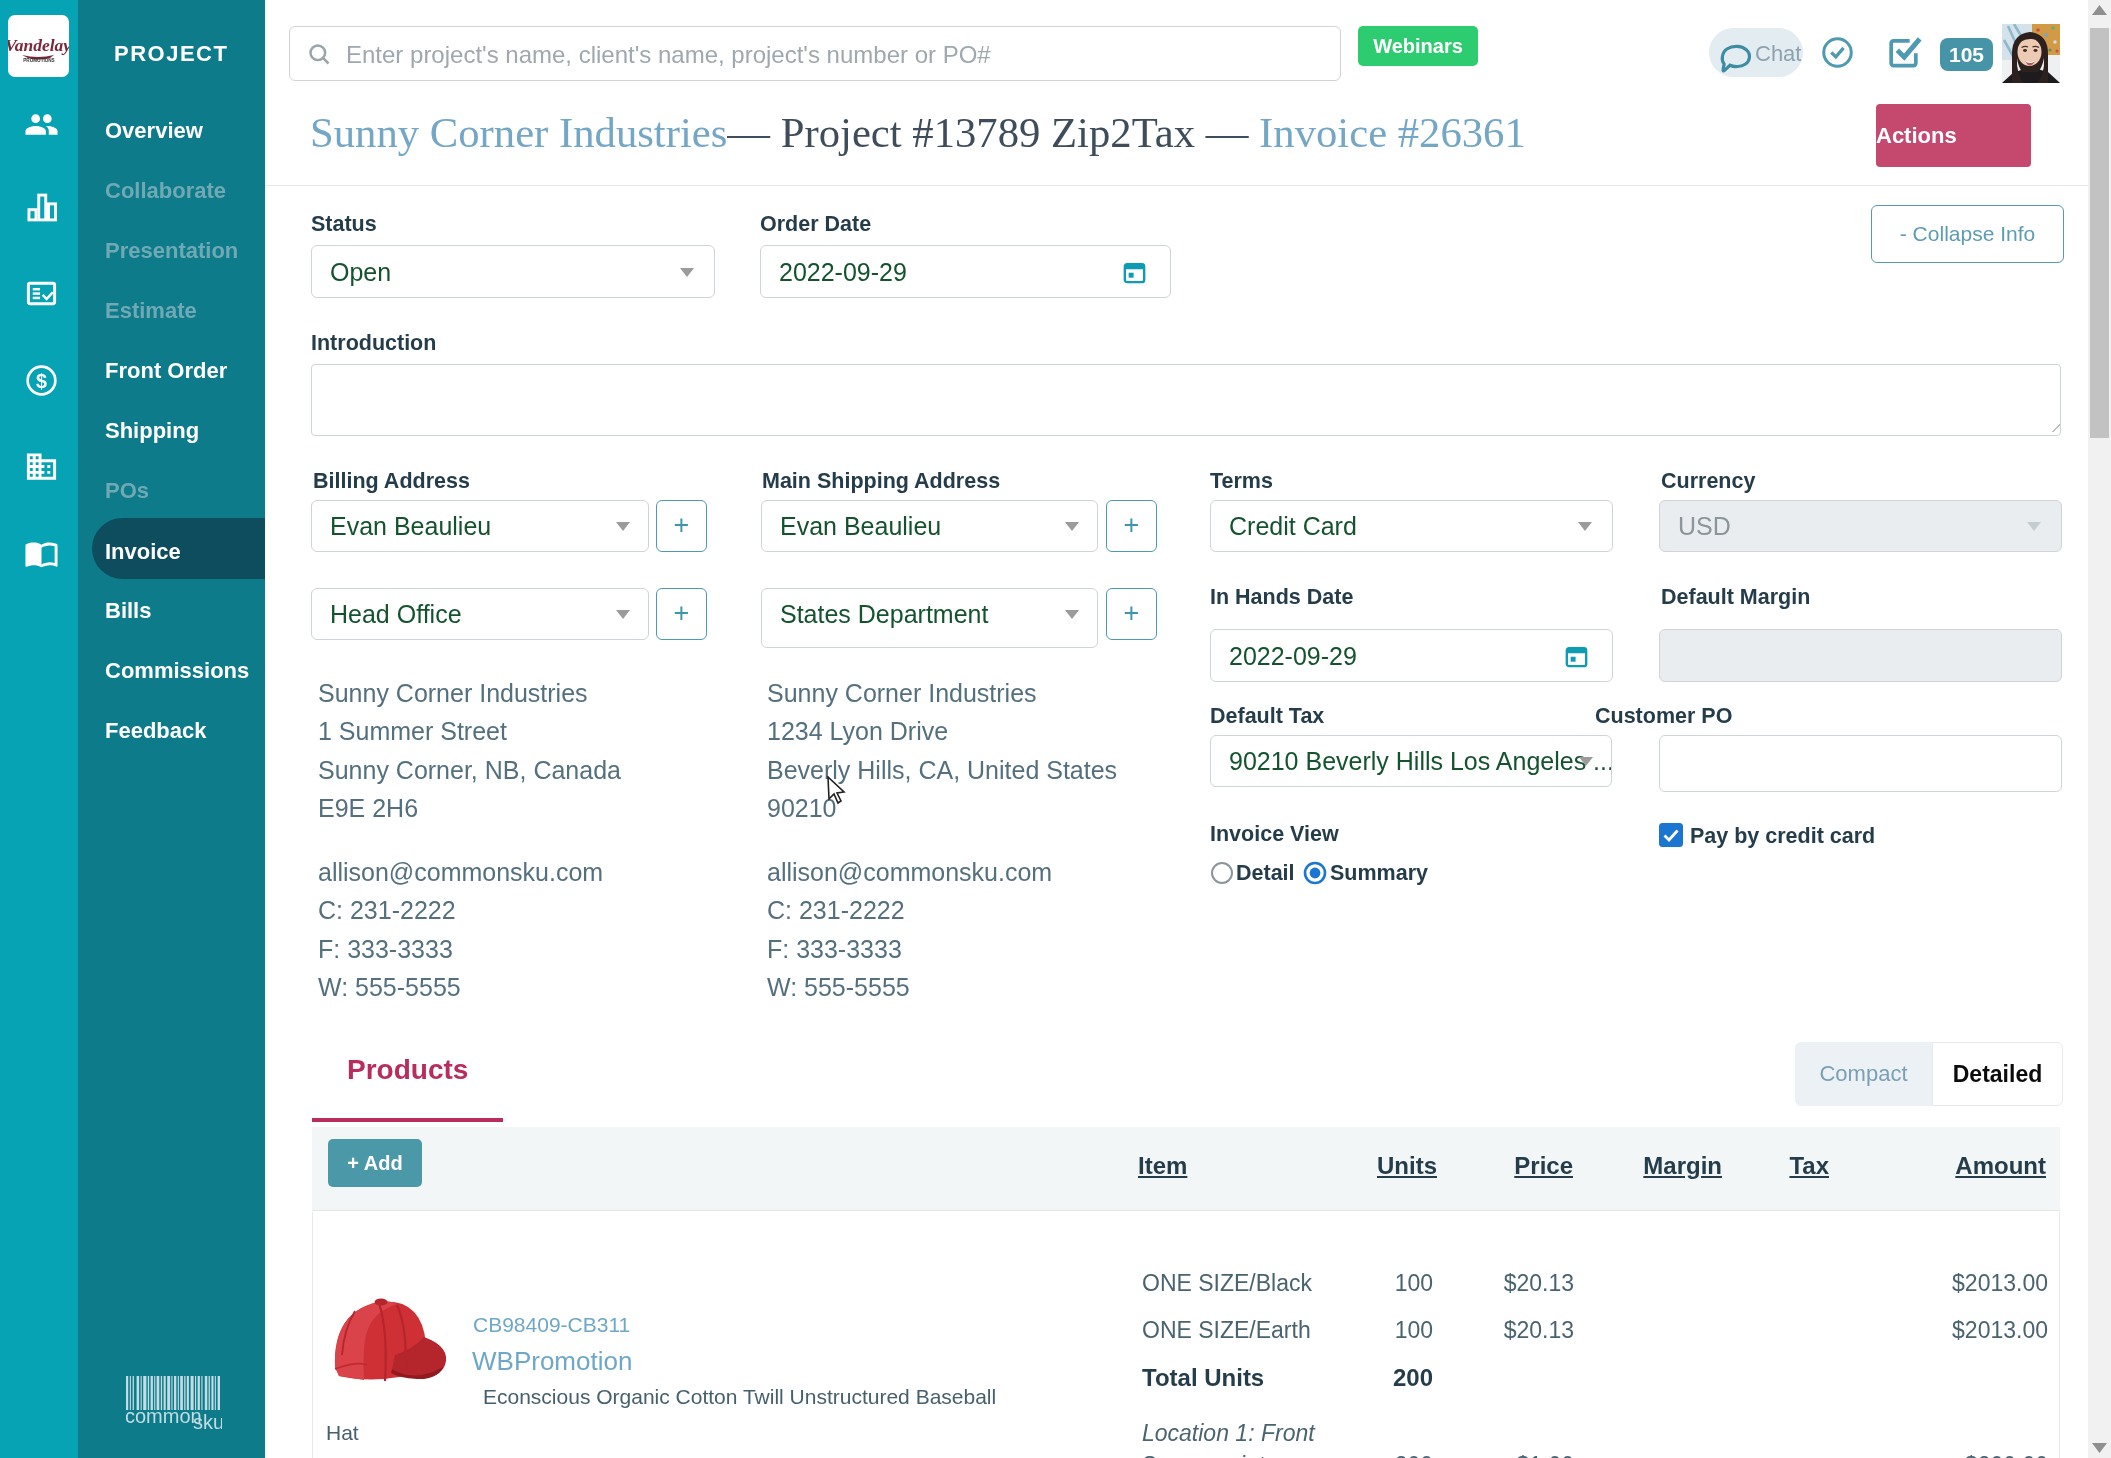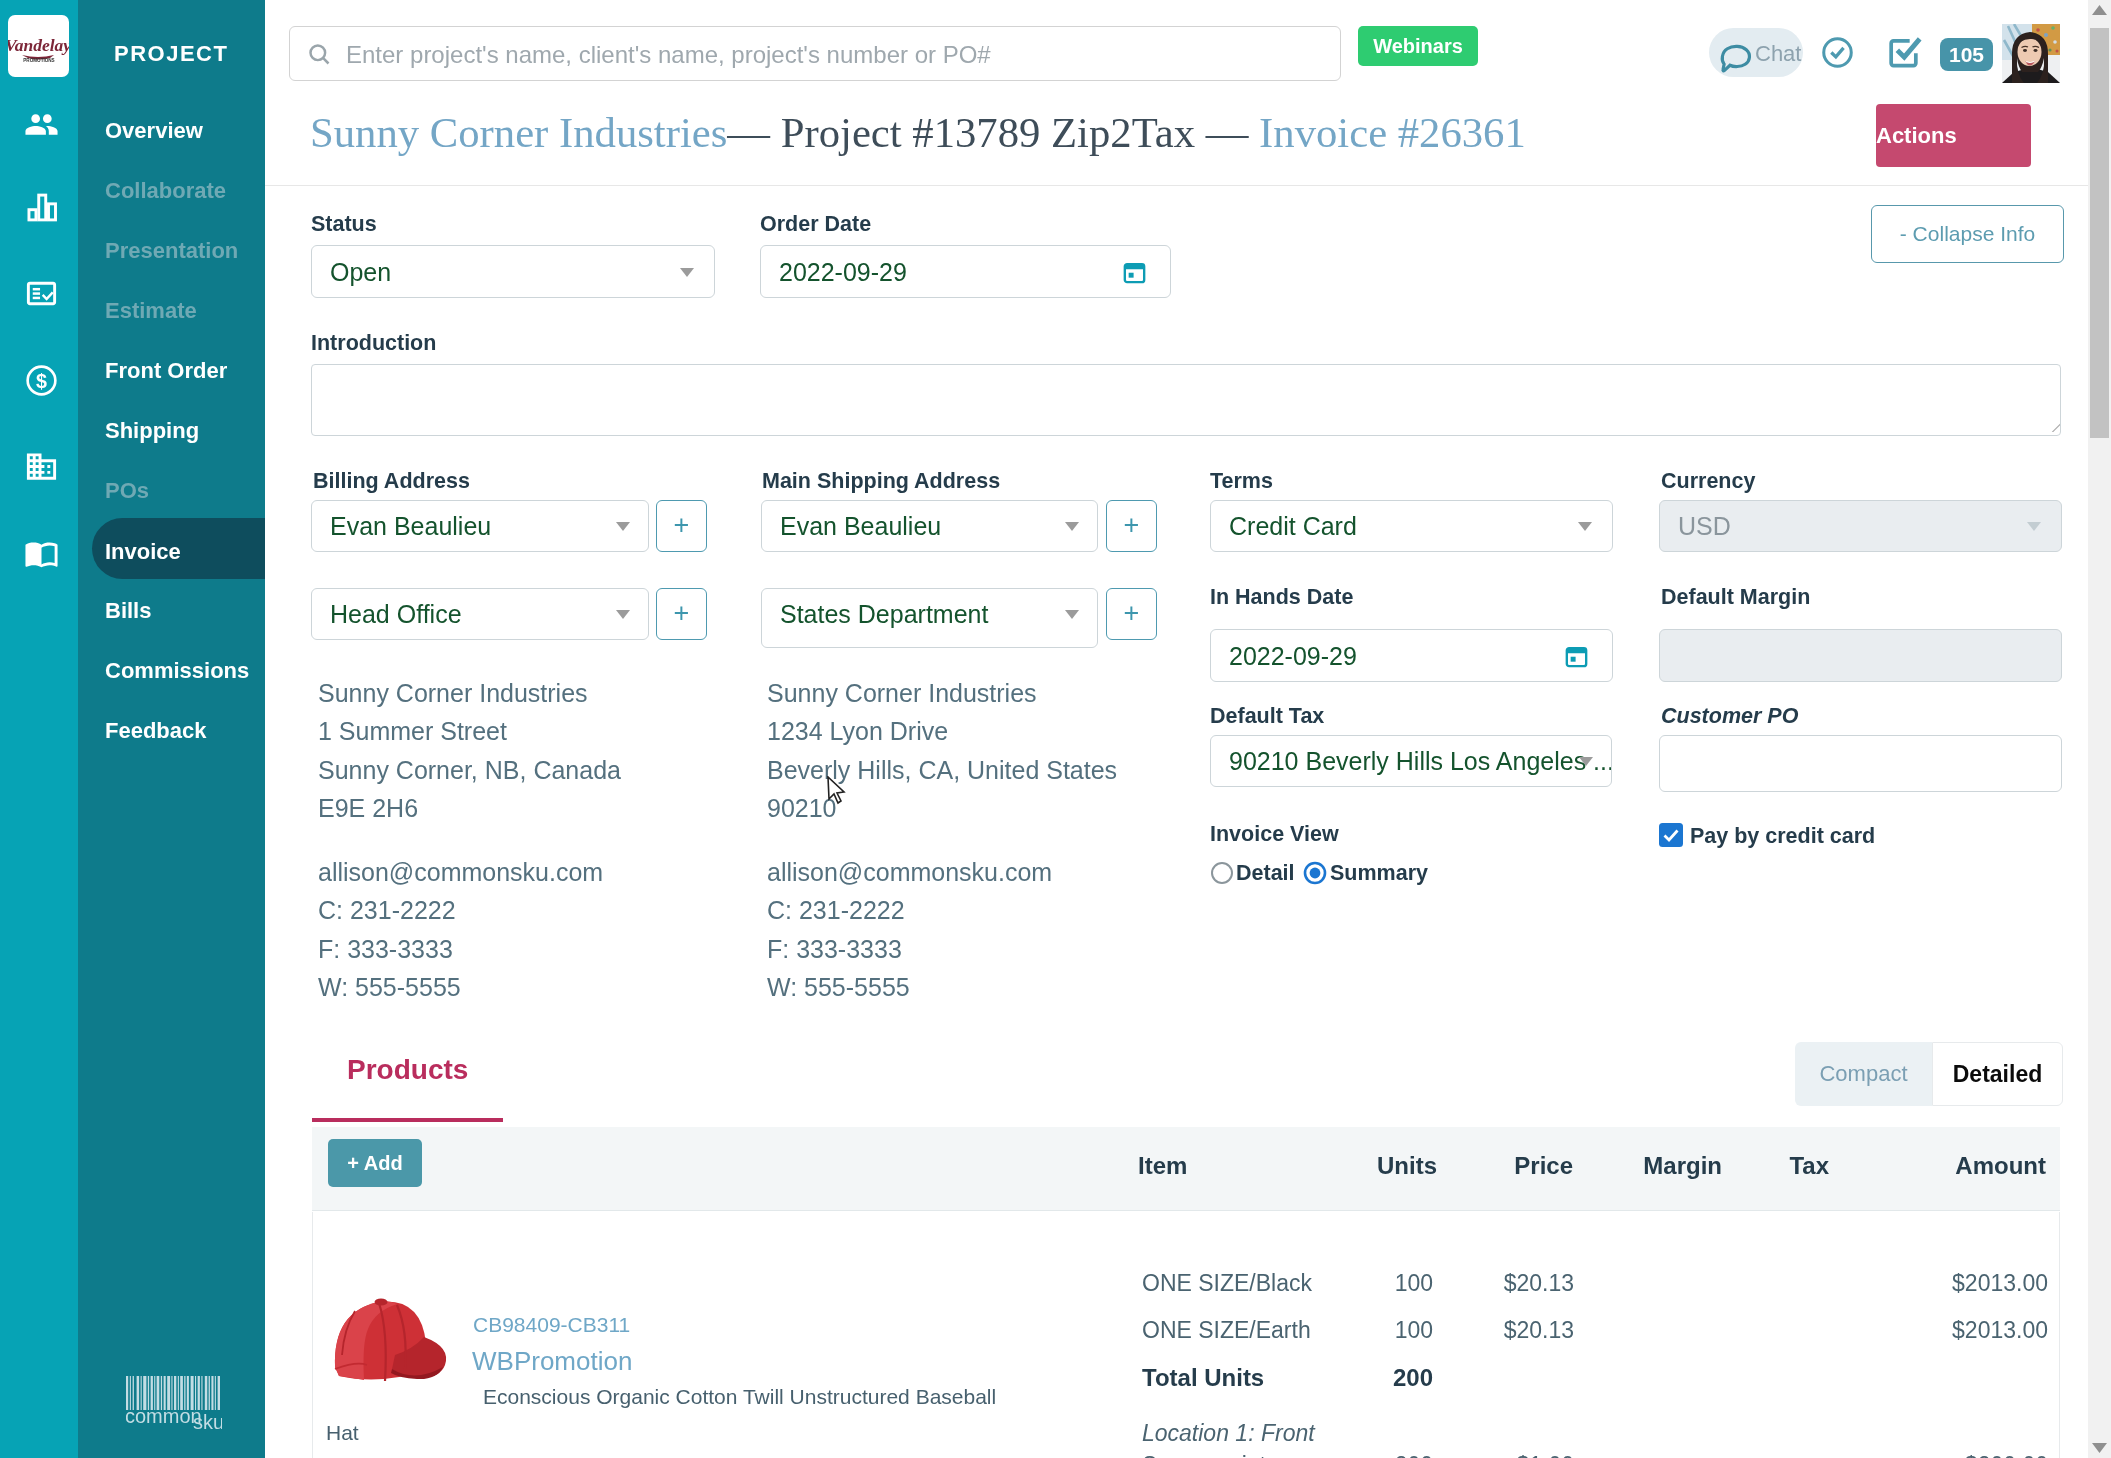--- a/index.html
+++ b/index.html
@@ -41,21 +41,21 @@
 .addr { font-size:25px; color:#54707e; line-height:38.3px; }
 
 
 #prodtab { left:347px; top:1054px; font-size:28px; font-weight:bold; color:#b92d5d; }
 #produl { left:312px; top:1118px; width:191px; height:4px; background:#b92d5d; }
 #segCompact { left:1795px; top:1042px; width:137px; height:64px; background:#ebf1f4; border-radius:6px 0 0 6px; color:#7b9fb3; font-size:22px; text-align:center; line-height:64px; }
 #segDetailed { left:1932px; top:1042px; width:131px; height:64px; background:#fff; border:1px solid #e7eaec; border-radius:0 6px 6px 0; color:#0b0b0b; font-size:23px; font-weight:bold; text-align:center; line-height:62px; }
 #thead { left:312px; top:1127px; width:1748px; height:84px; background:#f3f6f7; border-bottom:1px solid #e2e8ea; }
 #tbody { left:312px; top:1212px; width:1748px; height:246px; background:#fff; border-left:1px solid #e7eaec; border-right:1px solid #e7eaec; }
 #addbtn { left:328px; top:1139px; width:94px; height:48px; background:#4b98a9; border-radius:5px; color:#fff; font-size:20px; font-weight:bold; text-align:center; line-height:48px; }
-.th { top:1152px; font-size:24px; font-weight:bold; color:#253c4b; }
+.th { top:1152px; font-size:24px; font-weight:bold; color:#253c4b;text-decoration:underline; }
 .cell { font-size:23px; color:#4a6370; white-space:nowrap; }
 .cellb { font-size:24px; font-weight:bold; color:#253c4b; white-space:nowrap; }
 
 
 #sbtrack { left:2088px; top:0; width:23px; height:1458px; background:#f1f1f1; }
 #sbthumb { left:2090px; top:28px; width:19px; height:410px; background:#c2c2c2; }
 </style>
 </head>
 <body>
 <div class="abs" id="railL"></div>
@@ -262,21 +262,21 @@
 <div class="abs addr" style="left:318px; top:674px;">Sunny Corner Industries<br>1 Summer Street<br>Sunny Corner, NB, Canada<br>E9E 2H6</div>
 <div class="abs addr" style="left:318px; top:853px;">allison@commonsku.com<br>C: 231-2222<br>F: 333-3333<br>W: 555-5555</div>
 <div class="abs addr" style="left:767px; top:674px;">Sunny Corner Industries<br>1234 Lyon Drive<br>Beverly Hills, CA, United States<br>90210</div>
 <div class="abs addr" style="left:767px; top:853px;">allison@commonsku.com<br>C: 231-2222<br>F: 333-3333<br>W: 555-5555</div>
 
 <div class="abs lbl" style="left:1210px; top:704px;">Default Tax</div>
 <div class="abs inp" style="left:1210px; top:735px; width:402px; height:52px; overflow:hidden;">
     <span class="txt" style="top:11px;">90210 Beverly Hills Los Angeles ...</span>
     <span class="caret" style="right:18px; top:21px;"></span>
   </div>
-<div class="abs lbl" style="left:1661px; top:704px;font-style:italic;">Customer PO</div>
+<div class="abs lbl" style="left:1595px; top:704px;">Customer PO</div>
 <div class="abs inp" style="left:1659px; top:735px; width:403px; height:57px;"></div>
 
 <div class="abs lbl" style="left:1210px; top:822px;">Invoice View</div>
 <svg class="abs" style="left:1210px; top:861px;" width="24" height="24" viewBox="0 0 24 24">
     <circle cx="12" cy="12" r="10" fill="#fff" stroke="#8b969c" stroke-width="2"></circle>
   </svg>
 <div class="abs lbl" style="left:1236px; top:861px;">Detail</div>
 <svg class="abs" style="left:1303px; top:861px;" width="24" height="24" viewBox="0 0 24 24">
     <circle cx="12" cy="12" r="10" fill="#fff" stroke="#1b76d1" stroke-width="2.6"></circle>
     <circle cx="12" cy="12" r="5.4" fill="#1b76d1"></circle>

